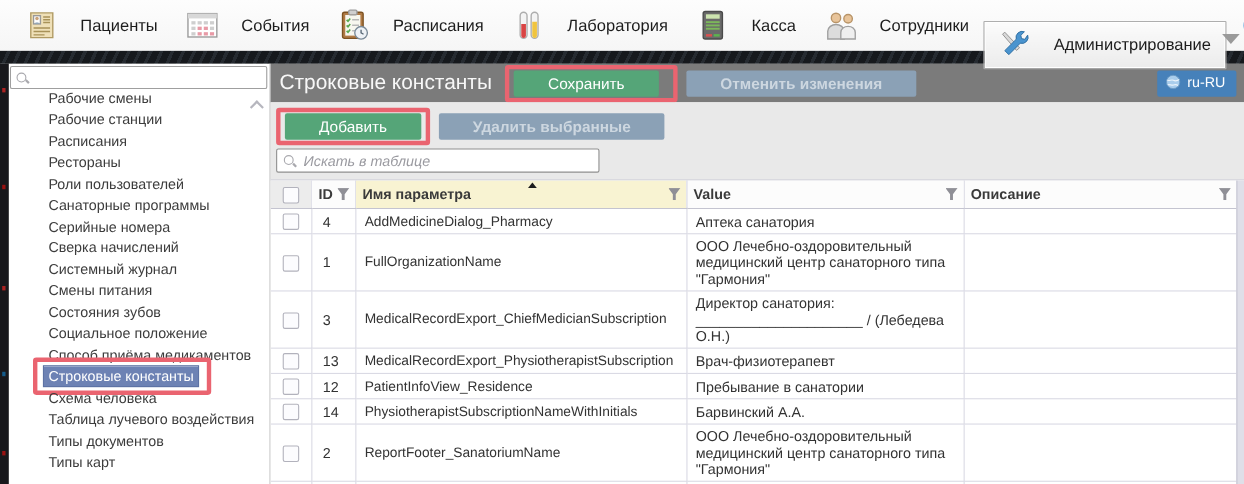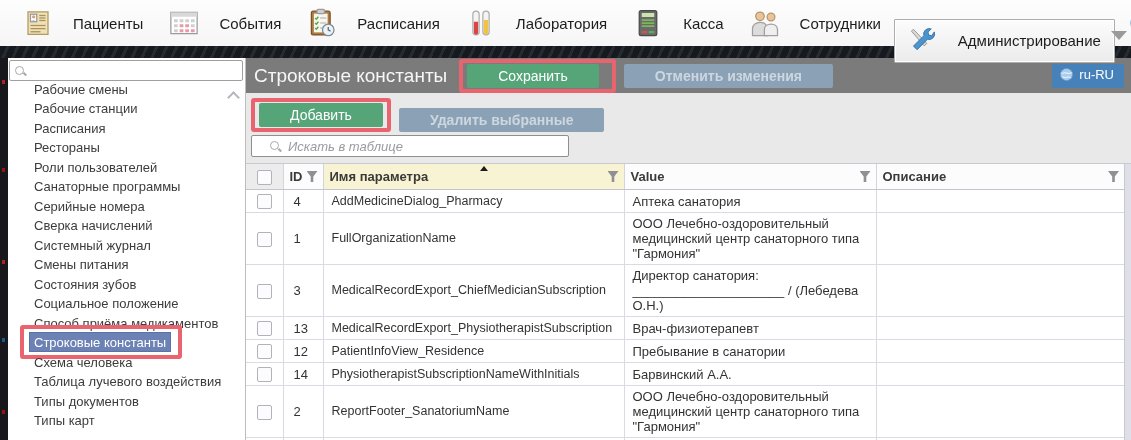--- a/index.html
+++ b/index.html
@@ -36,21 +36,21 @@
   .side-search{margin:2px 2px 0 1px;height:19px;border:1px solid #9f9f9f;border-radius:2px;
                background:#fff;display:flex;align-items:center;padding:0 4px;gap:4px;}
   .side-search input{border:none;outline:none;flex:1;font:12px "Liberation Sans",sans-serif;background:transparent;}
   .mag{position:relative;width:12px;height:12px;flex:none;}
   .mag::before{content:"";position:absolute;left:1px;top:1px;width:7px;height:7px;border-radius:50%;
                border:1.6px solid #a9a9ae;}
   .mag::after{content:"";position:absolute;left:8.5px;top:8.5px;width:3.5px;height:1.8px;
               background:#a9a9ae;transform:rotate(45deg);}
   .side-list{flex:1;overflow:hidden;position:relative;margin-top:3px;}
   .side-list-inner{margin-top:-5px;}
-  .item{height:19.5px;line-height:19.5px;padding-left:22px;font-size:13px;color:#3c3c3c;
+  .item{height:19.5px;line-height:19.5px;padding-left:32px;font-size:13px;color:#3c3c3c;
         white-space:nowrap;cursor:default;}
   .item .lbl{padding:1.5px 4px;position:relative;}
   .item.selected .lbl{background:#6d82b4;color:#fff;box-shadow:0 0 0 1px #5d72a4;}
   .item.annotated .lbl::after{content:"";position:absolute;left:-10px;right:-12px;top:-8px;bottom:-8px;
         border:4px solid #ea6470;border-radius:3px;pointer-events:none;}
   .scroll-up{position:absolute;top:9px;right:7px;width:7px;height:7px;
              border-left:2px solid #b6b6be;border-top:2px solid #b6b6be;transform:rotate(45deg);}
 
   
   .main{flex:1;min-width:0;display:flex;flex-direction:column;}
@@ -62,23 +62,23 @@
   .btn.green{background:#55a578;color:#fff;}
   .btn.slate{background:#8ba1b6;color:#cdd7e0;font-weight:bold;}
   .redbox{display:inline-flex;border:4px solid #ea6470;border-radius:3px;padding:1px 4px;}
   .redbox.wide-r{padding-right:13px;}
   .flex1{flex:1;}
   .locale-btn{background:#4681ba;border:none;border-radius:2px;color:#fff;font-family:inherit;
               font-size:13px;padding:3px 10px 3px 7px;display:flex;align-items:flex-start;gap:5px;cursor:pointer;}
   .locale-btn svg{width:15px;height:15px;}
 
   .panel-body{flex:none;background:#e9e9e9;padding:5px 0 6px 5px;}
-  .actions{display:flex;gap:8px;align-items:flex-end;}
+  .actions{display:flex;gap:8px;align-items:center;}
   .tsearch{margin-top:3px;width:282px;height:20px;background:#fff;border:1px solid #8f8f8f;
-           border-radius:2px;display:flex;align-items:center;padding:0 17px;gap:5px;}
+           border-radius:2px;display:flex;align-items:center;padding:0 5px;gap:5px;}
   .tsearch input{border:none;outline:none;flex:1;font-family:inherit;font-size:13px;
                  font-style:italic;color:#444;background:transparent;}
   .tsearch input::placeholder{color:#9a9aa0;font-style:italic;}
 
   
   .table-wrap{flex:1;position:relative;background:#fff;border-top:1px solid #c9c9d2;overflow:hidden;}
   table{border-collapse:collapse;table-layout:fixed;width:calc(100% - 6px);font-size:13px;color:#333;}
   th{height:25px;background:#fcfcfc;border-right:1px solid #d4d4e0;border-bottom:1px solid #c4c4d0;
      font-weight:bold;text-align:left;padding:0 6px;position:relative;color:#3a3a3a;font-size:13px;}
   th.c-check{background:#ececec;padding:0;text-align:center;}

